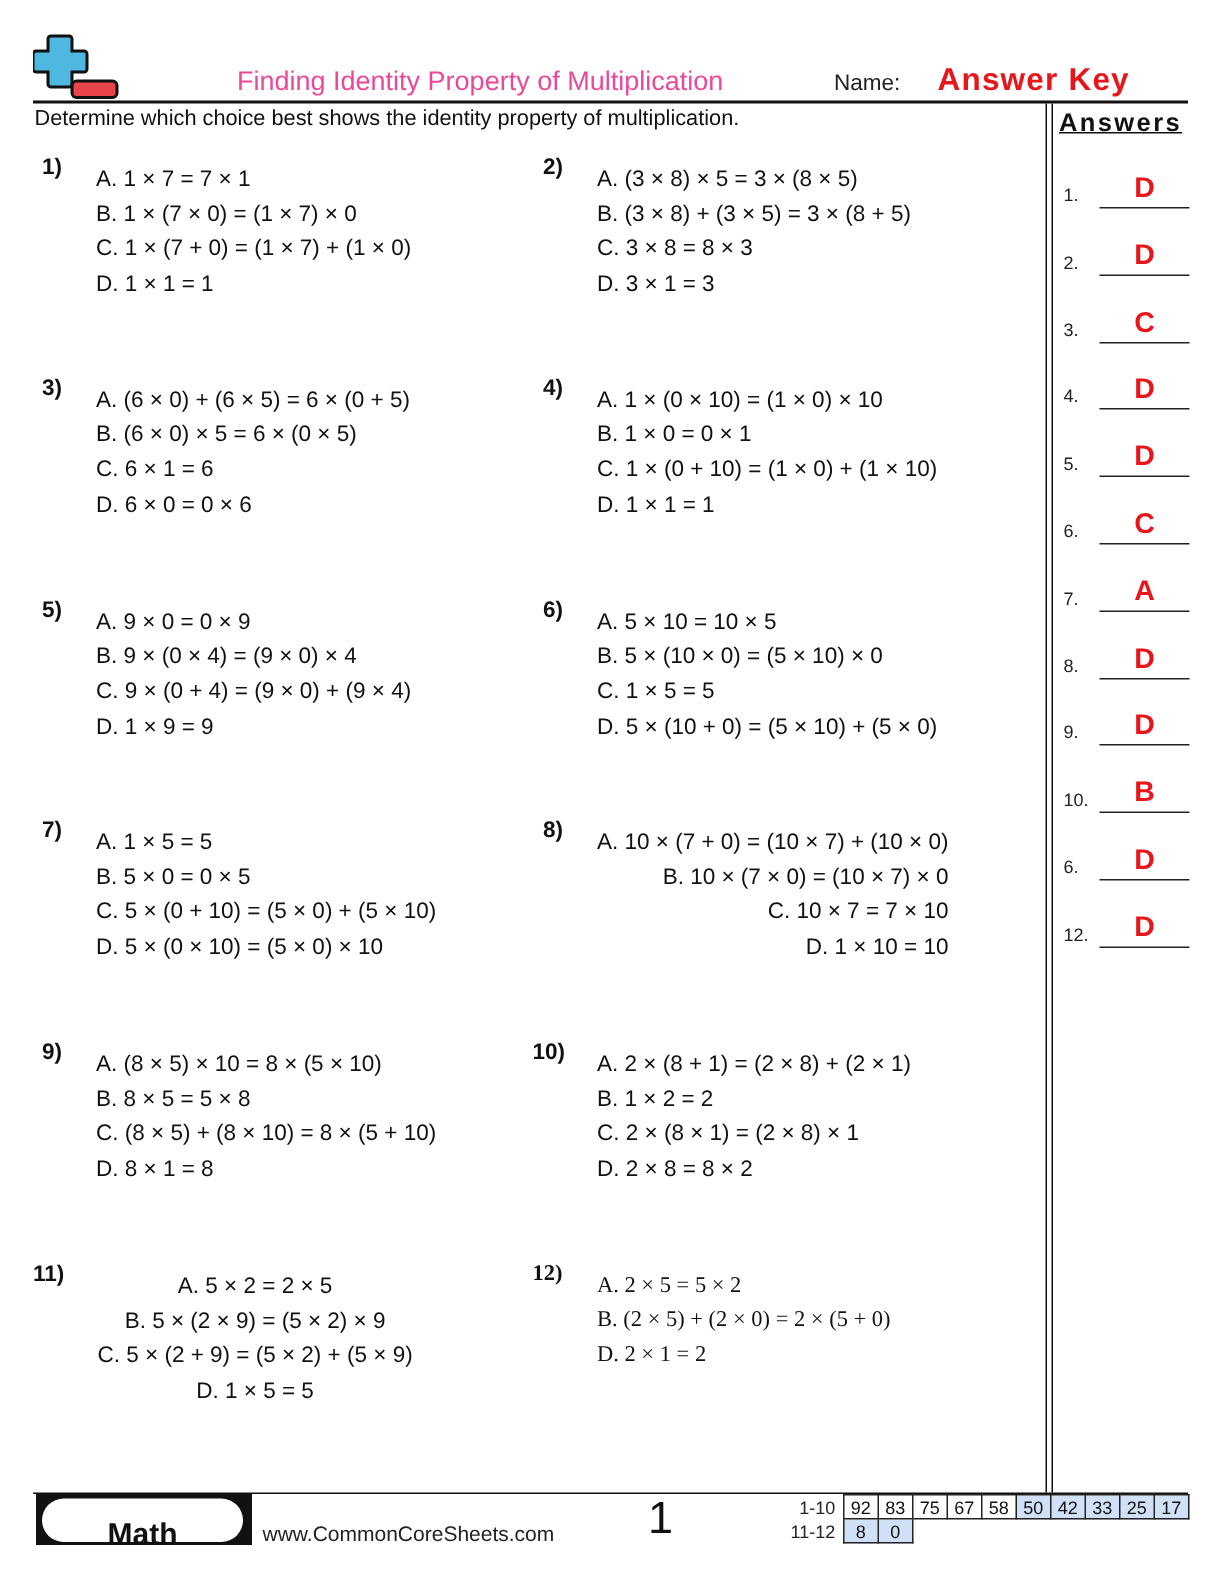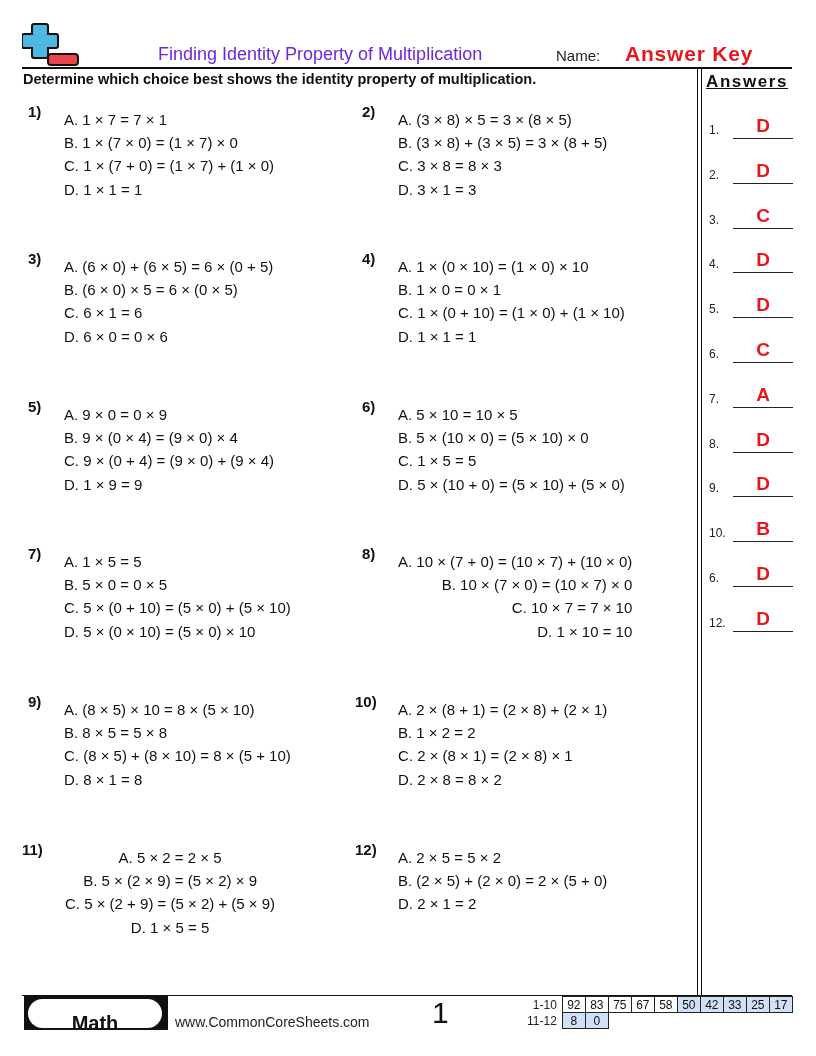--- a/index.html
+++ b/index.html
@@ -2,25 +2,25 @@
 <html><head>
 <meta charset="utf-8">
 <style>
   html, body { margin:0; padding:0; background:#fff; }
   body { width:816px; height:1056px; position:relative; overflow:hidden;
          font-family:"Liberation Sans", sans-serif; color:#111; }
   .abs { position:absolute; }
 
   
   #logo { left:22px; top:22px; width:58px; height:46px; }
-  #title { left:158px; top:44px; font-size:18px; color:#6d28d9; white-space:nowrap; }
+  #title { left:158px; top:44px; font-size:18px; color:#ec4899; white-space:nowrap; }
   #name-label { left:556px; top:47px; font-size:15px; color:#222; }
   #name-value { left:625px; top:42px; font-size:21px; font-weight:bold; color:#e8161b; letter-spacing:0.8px; }
   #header-rule { left:22px; top:67px; width:770px; height:2px; background:#111; }
-  #instructions { left:23px; top:71px; font-size:14.5px; font-weight:bold; white-space:nowrap; }
+  #instructions { left:23px; top:71px; font-size:14.5px; font-weight:normal; white-space:nowrap; }
 
   
   #vrule1 { left:697px; top:69px; width:1px; height:926px; background:#111; }
   #vrule2 { left:701px; top:69px; width:1px; height:926px; background:#111; }
 
   
   #answers-title { left:706px; top:72px; font-size:17px; font-weight:bold; letter-spacing:1.6px; text-decoration:underline; }
   .ans-row { position:absolute; left:709px; width:84px; height:26px; }
   .ans-num { position:absolute; left:0; bottom:2px; font-size:12px; color:#222; }
   .ans-line { position:absolute; left:24px; right:0; bottom:0; height:1px; background:#222; }
@@ -156,21 +156,21 @@
     </div>
     <div class="problem" style="left: 22px; top: 841px;">
       <div class="p-num">11)</div>
       <div class="p-choices" style="left: 43px; text-align: center;">
         <div class="choice">A. 5 × 2 = 2 × 5</div>
         <div class="choice">B. 5 × (2 × 9) = (5 × 2) × 9</div>
         <div class="choice">C. 5 × (2 + 9) = (5 × 2) + (5 × 9)</div>
         <div class="choice">D. 1 × 5 = 5</div>
       </div>
     </div>
-    <div class="problem" style="left: 355px; top: 841px;">
+    <div class="problem" style="left: 355px; top: 841px; font-family: Liberation Serif, serif;">
       <div class="p-num">12)</div>
       <div class="p-choices" style="left: 43px;">
         <div class="choice">A. 2 × 5 = 5 × 2</div>
         <div class="choice">B. (2 × 5) + (2 × 0) = 2 × (5 + 0)</div>
         <div class="choice">D. 2 × 1 = 2</div>
       </div>
     </div>
   </div>
 
 <div id="answers-title" class="abs">Answers</div>

